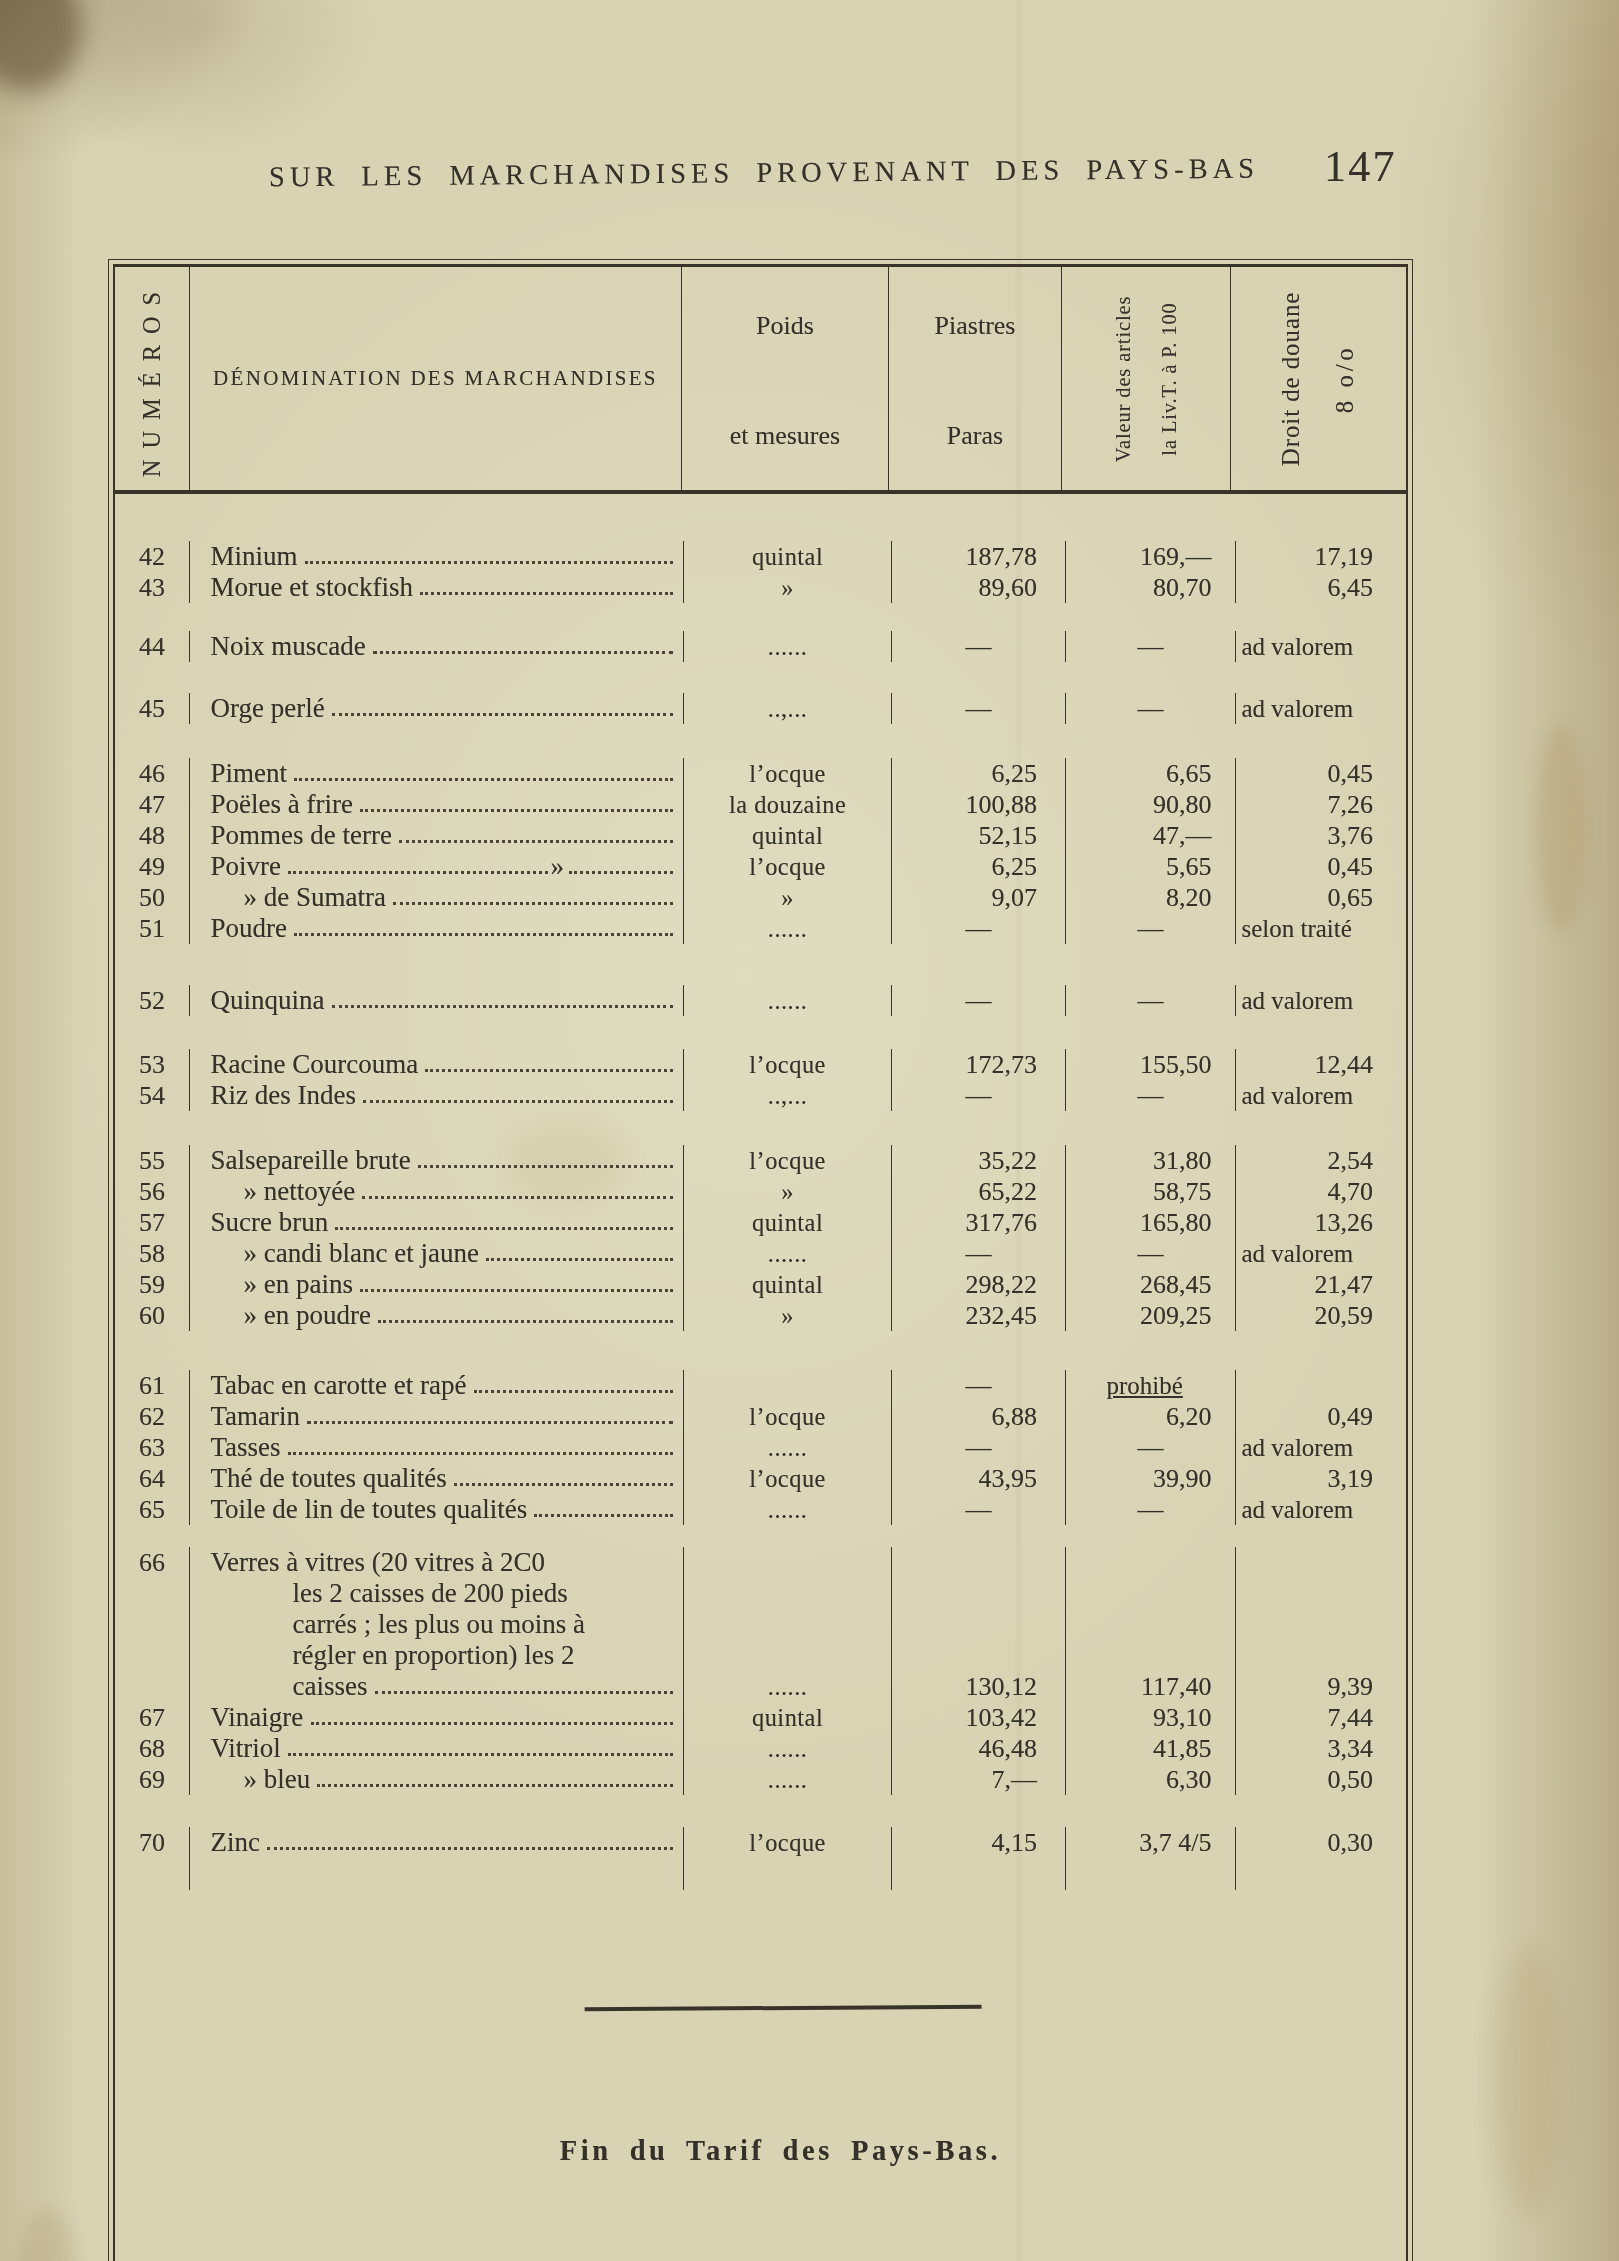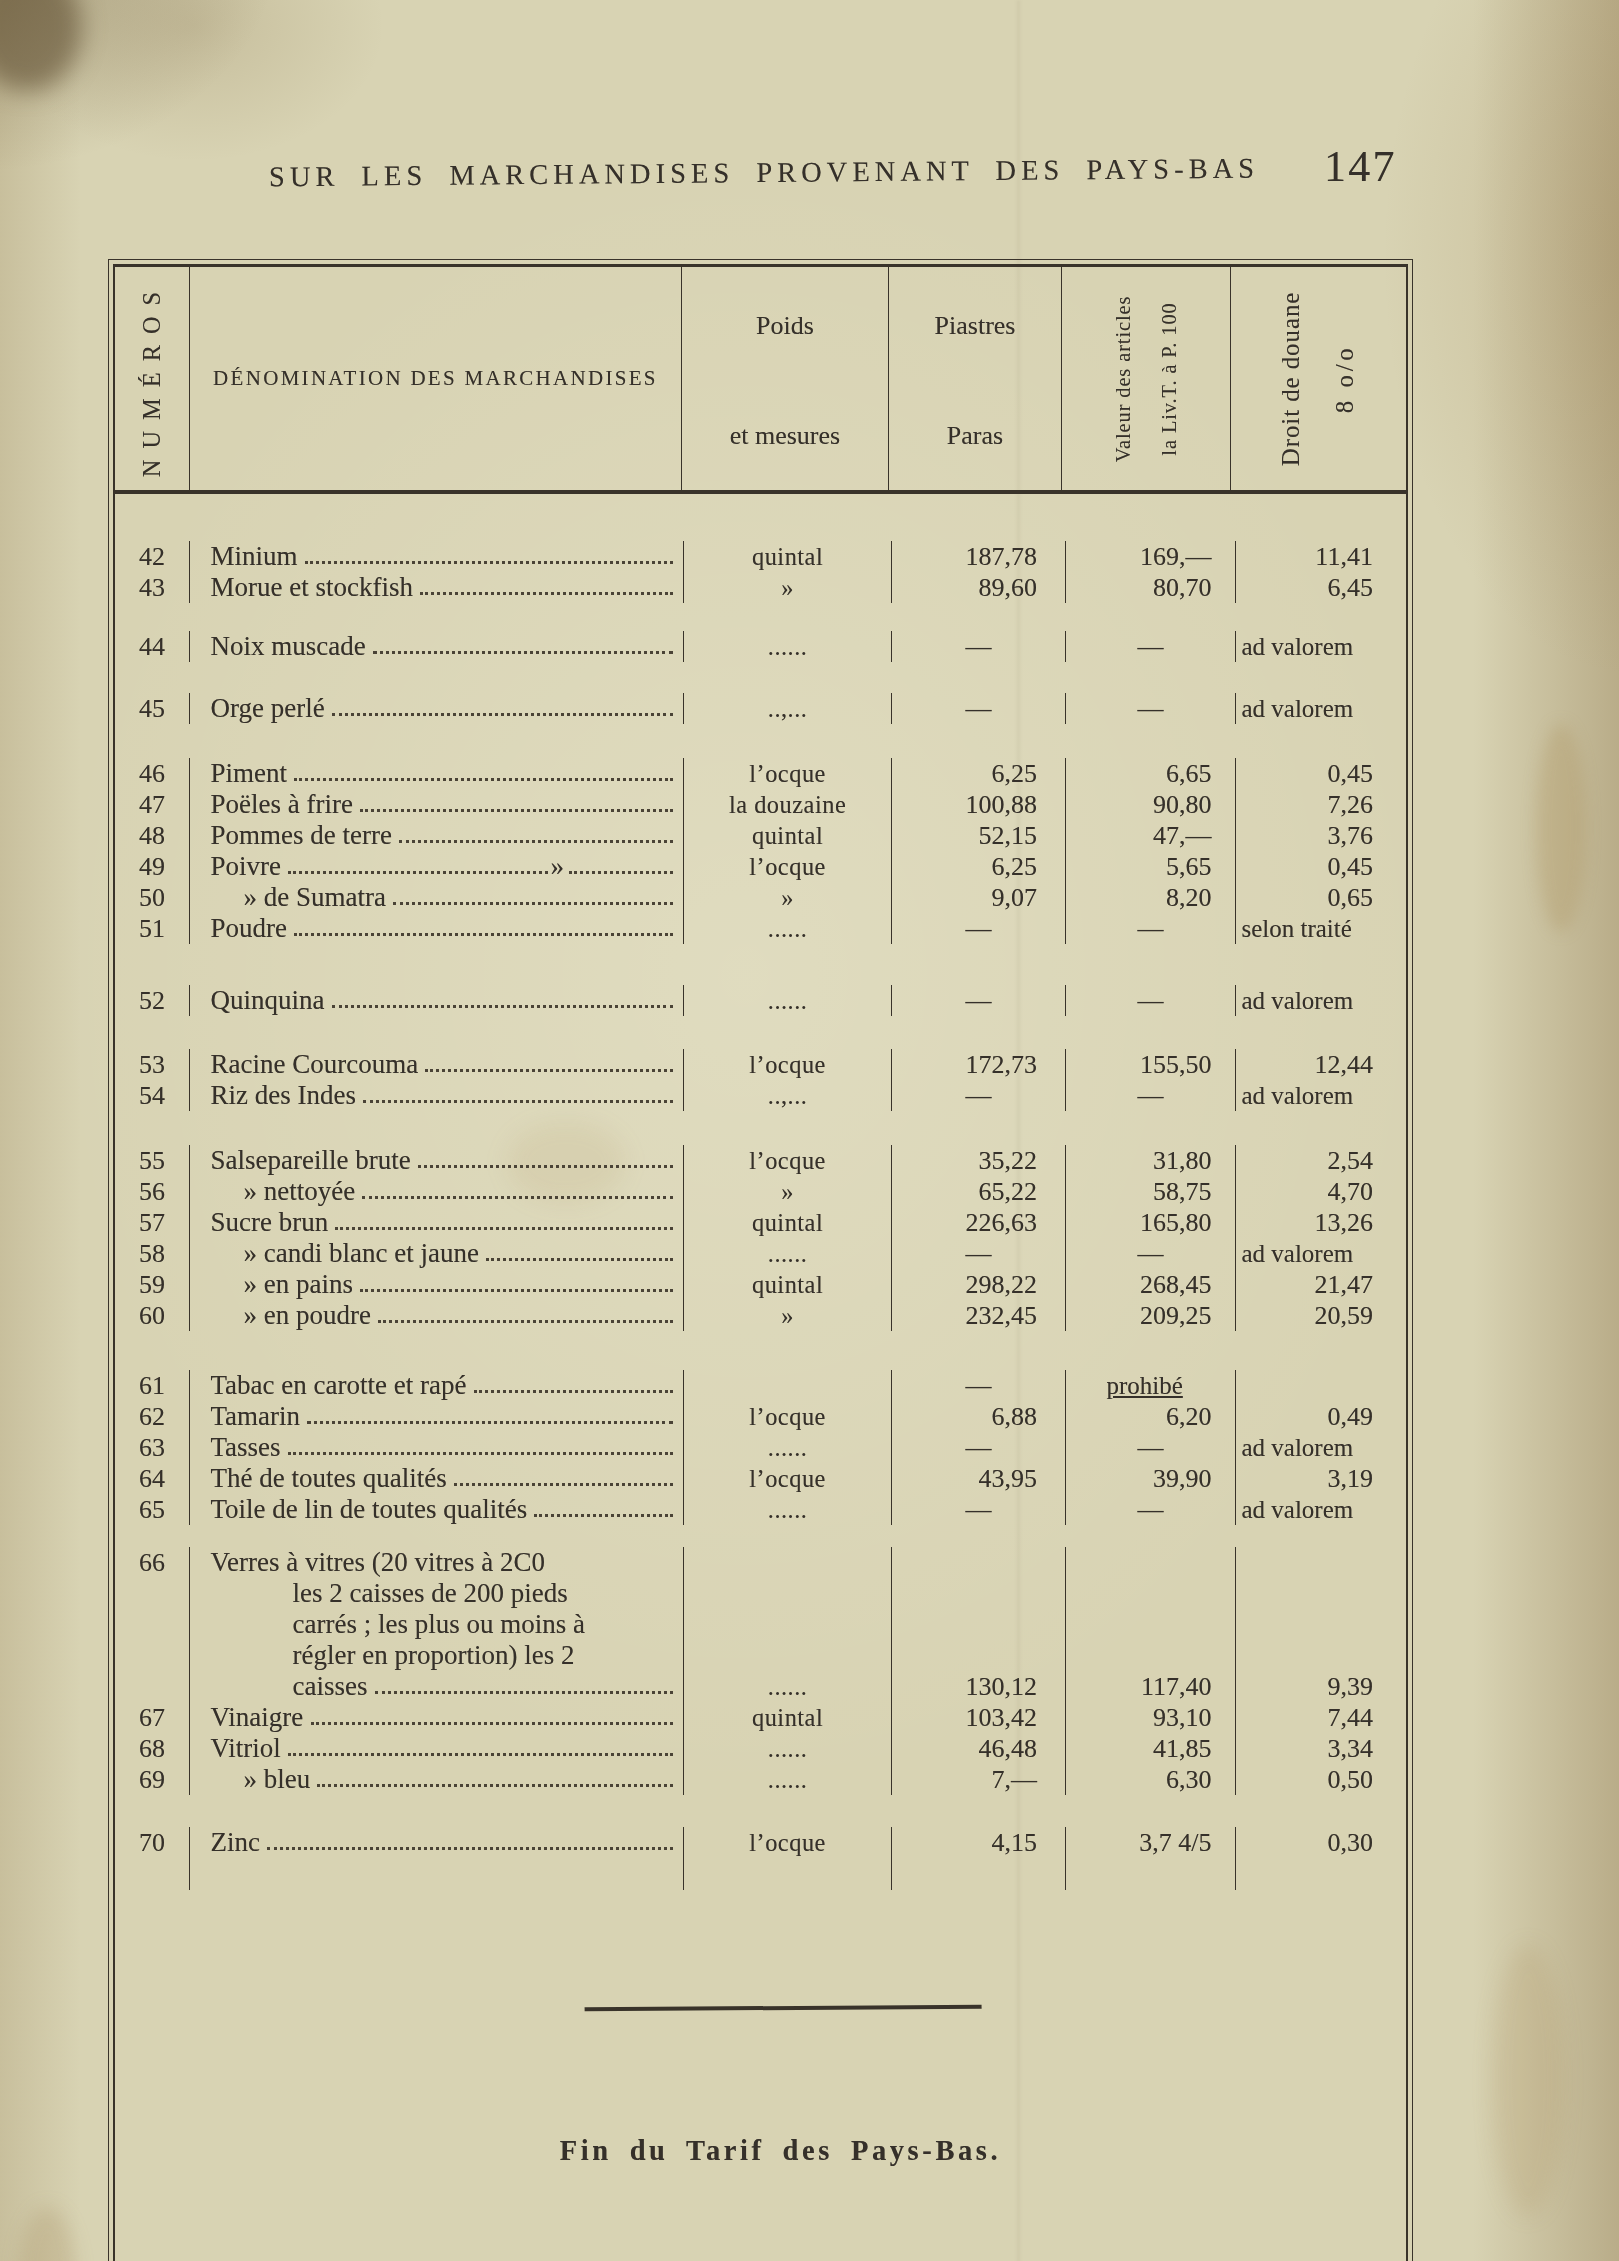--- a/index.html
+++ b/index.html
@@ -144,21 +144,21 @@
       <div class="tbody" id="tbody">
           <div class="row" style="margin-top: 47px;">
             <div class="cell c1">42</div>
             <div class="cell c2">
               <span class="nm">Minium</span>
               <span class="dots"></span>
             </div>
             <div class="cell c3">quintal</div>
             <div class="cell c4 val">187,78</div>
             <div class="cell c5 val">169,—</div>
-            <div class="cell c6 val">11,41</div>
+            <div class="cell c6 val">17,19</div>
           </div>
           <div class="row">
             <div class="cell c1">43</div>
             <div class="cell c2">
               <span class="nm">Morue et stockfish</span>
               <span class="dots"></span>
             </div>
             <div class="cell c3">»</div>
             <div class="cell c4 val">89,60</div>
             <div class="cell c5 val">80,70</div>
@@ -309,21 +309,21 @@
             <div class="cell c5 val">58,75</div>
             <div class="cell c6 val">4,70</div>
           </div>
           <div class="row">
             <div class="cell c1">57</div>
             <div class="cell c2">
               <span class="nm">Sucre brun</span>
               <span class="dots"></span>
             </div>
             <div class="cell c3">quintal</div>
-            <div class="cell c4 val">226,63</div>
+            <div class="cell c4 val">317,76</div>
             <div class="cell c5 val">165,80</div>
             <div class="cell c6 val">13,26</div>
           </div>
           <div class="row">
             <div class="cell c1">58</div>
             <div class="cell c2">
               <span class="nm ind">»  candi blanc et jaune</span>
               <span class="dots"></span>
             </div>
             <div class="cell c3">......</div>

